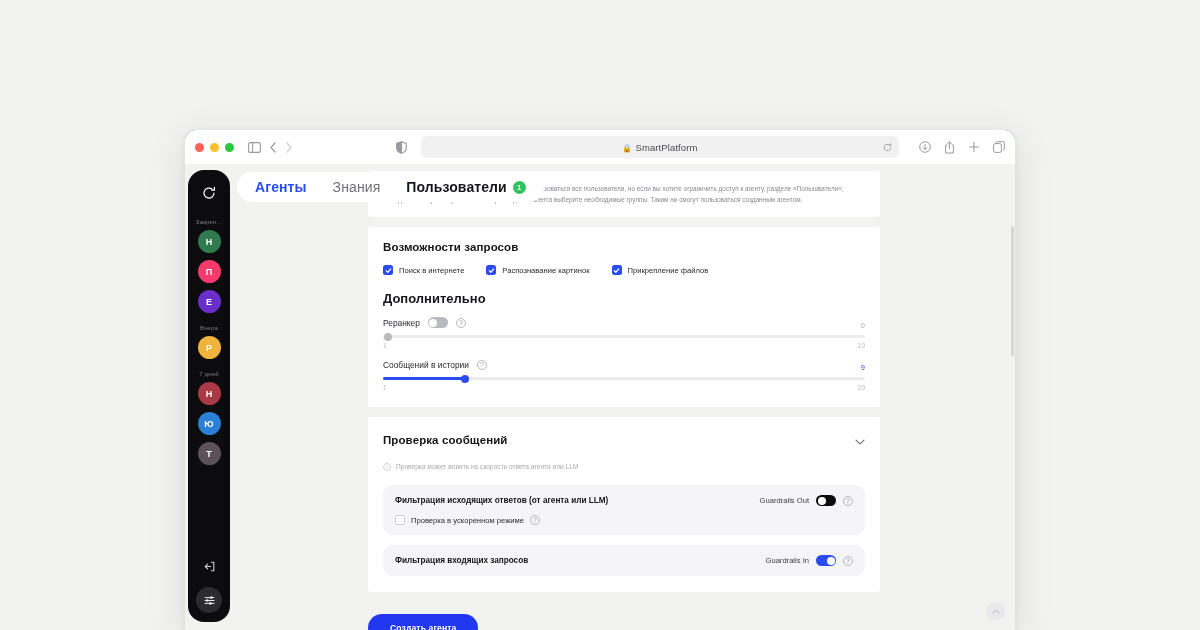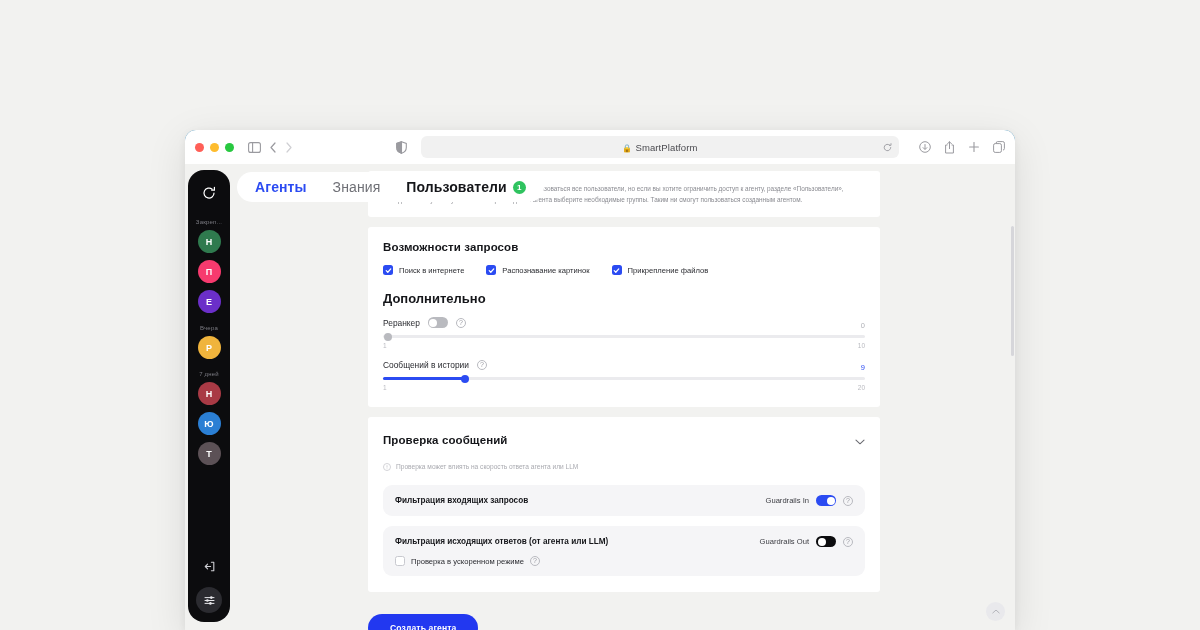--- a/index.html
+++ b/index.html
@@ -485,48 +485,48 @@
                 <circle cx="5" cy="5" r="4.4"></circle>
                 <line x1="5" y1="2.8" x2="5" y2="5.7"></line>
                 <circle cx="5" cy="7.2" r="0.55" fill="currentColor" stroke="none"></circle>
               </svg>
           </span>
           <span class="hint-text">Проверка может влиять на скорость ответа агента или LLM</span>
         </div>
 
         <div class="gr-item">
           <div class="gr-top">
-            <span class="gr-title">Фильтрация входящих запросов</span>
-            <span class="gr-right">
-              <span class="gr-name">Guardrails In</span>
-              <span class="toggle on-blue">
-                  <span class="knob"></span>
-                </span>
-              <span class="qmark">?</span>
-            </span>
-          </div>
-        </div>
-
-        <div class="gr-item">
-          <div class="gr-top">
             <span class="gr-title">Фильтрация исходящих ответов (от агента или LLM)</span>
             <span class="gr-right">
               <span class="gr-name">Guardrails Out</span>
               <span class="toggle on-dark">
                   <span class="knob"></span>
                 </span>
               <span class="qmark">?</span>
             </span>
           </div>
           <label class="gr-sub">
             <span class="cbox empty"></span>
             <span class="gr-sub-label">Проверка в ускоренном режиме</span>
             <span class="qmark">?</span>
           </label>
         </div>
+
+        <div class="gr-item">
+          <div class="gr-top">
+            <span class="gr-title">Фильтрация входящих запросов</span>
+            <span class="gr-right">
+              <span class="gr-name">Guardrails In</span>
+              <span class="toggle on-blue">
+                  <span class="knob"></span>
+                </span>
+              <span class="qmark">?</span>
+            </span>
+          </div>
+        </div>
       </div>
 
       <button class="cta">Создать агента</button>
     </div>
 
     <div class="scrollbar"></div>
 
     <div class="scroll-top">
       <svg width="8" height="5" viewBox="0 0 10 6" fill="none" stroke="currentColor" stroke-width="1.2" stroke-linecap="round" stroke-linejoin="round">
           <polyline points="1,4.8 5,1.2 9,4.8"></polyline>

